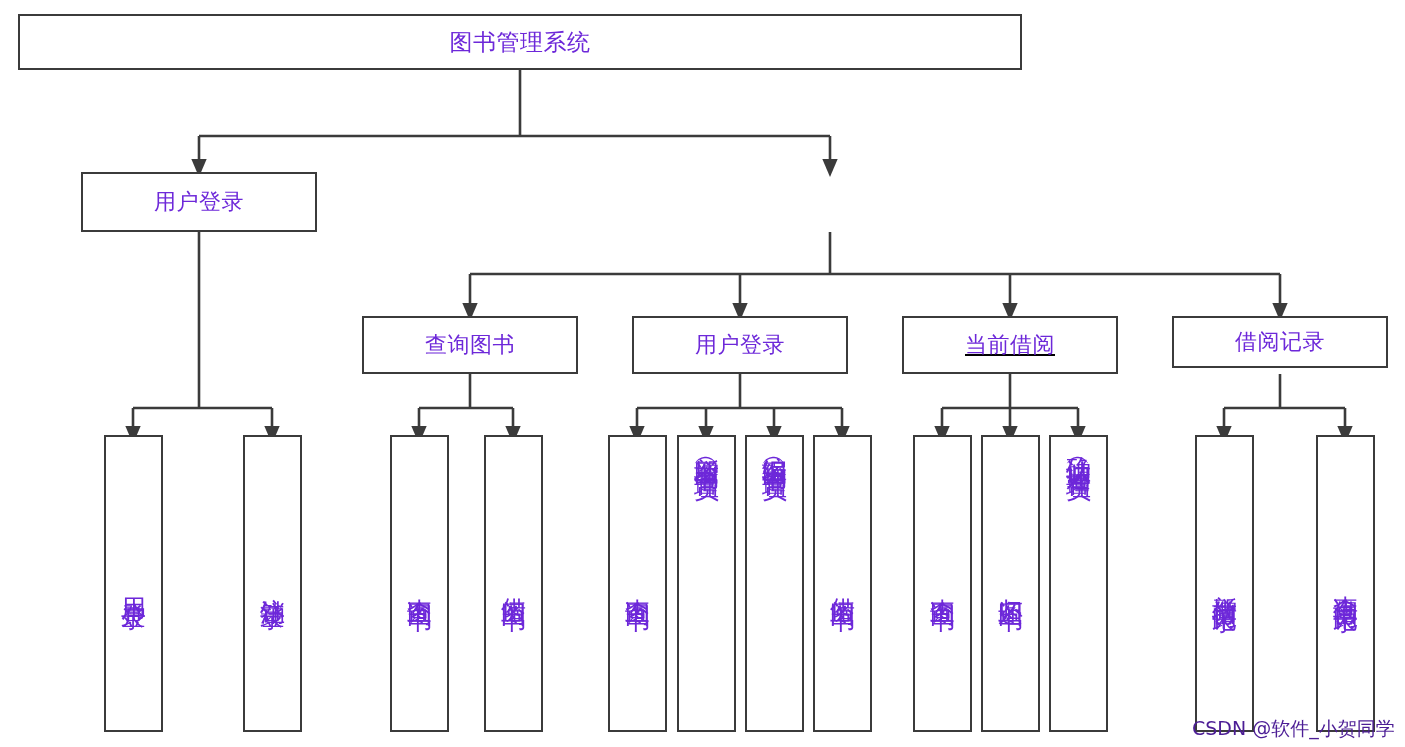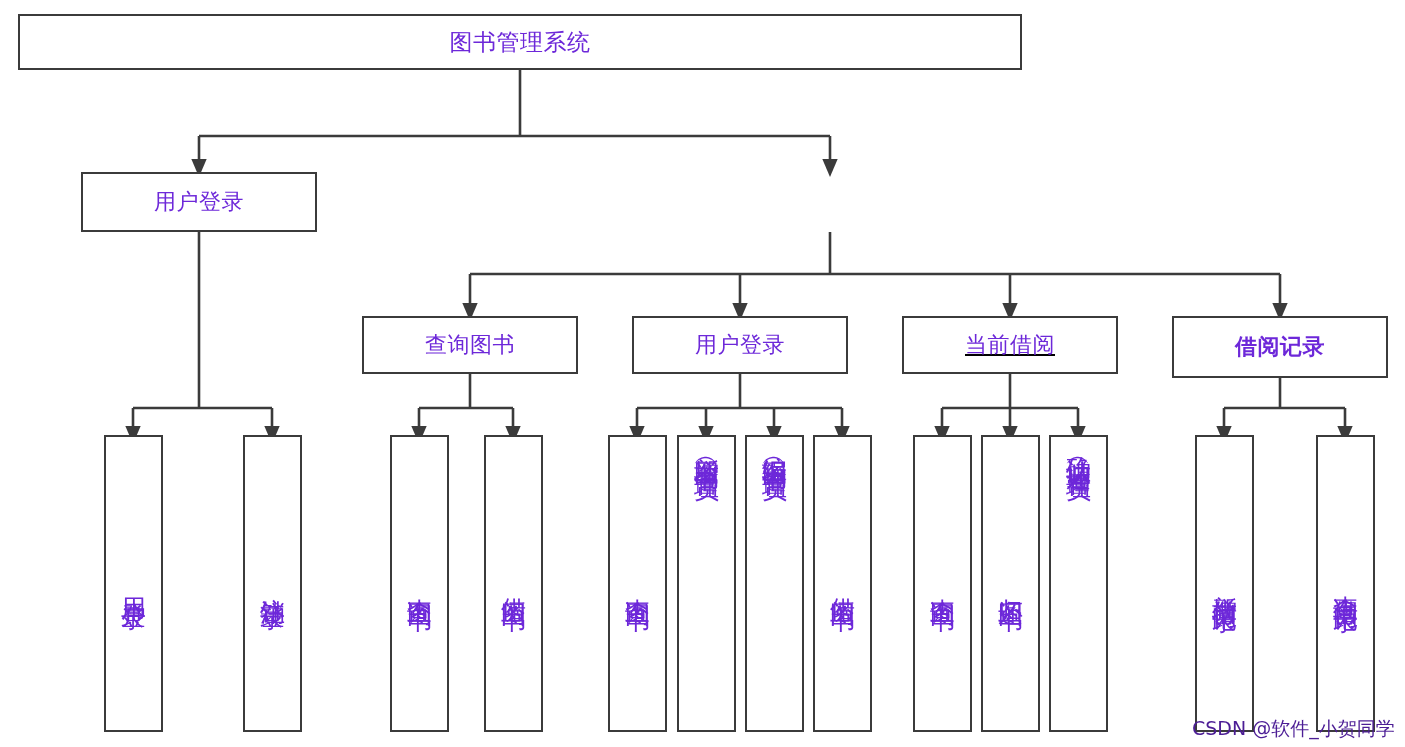--- a/index.html
+++ b/index.html
@@ -152,21 +152,21 @@
 
   <div class="node horizontal" style="left:362px;top:316px;width:216px;height:58px;">
     <span class="label">查询图书</span>
   </div>
   <div class="node horizontal" style="left:632px;top:316px;width:216px;height:58px;">
     <span class="label">用户登录</span>
   </div>
   <div class="node horizontal" style="left:902px;top:316px;width:216px;height:58px;text-decoration:underline;">
     <span class="label">当前借阅</span>
   </div>
-  <div class="node horizontal" style="left:1172px;top:316px;width:216px;height:62px;font-weight:bold;">
+  <div class="node horizontal" style="left:1172px;top:316px;width:216px;height:52px;">
     <span class="label">借阅记录</span>
   </div>
 
   <div class="node vertical centered" style="left:104px;top:435px;width:59px;height:297px;">
     <span class="label">用户登录</span>
   </div>
   <div class="node vertical centered" style="left:243px;top:435px;width:59px;height:297px;">
     <span class="label">注销登录</span>
   </div>
 

